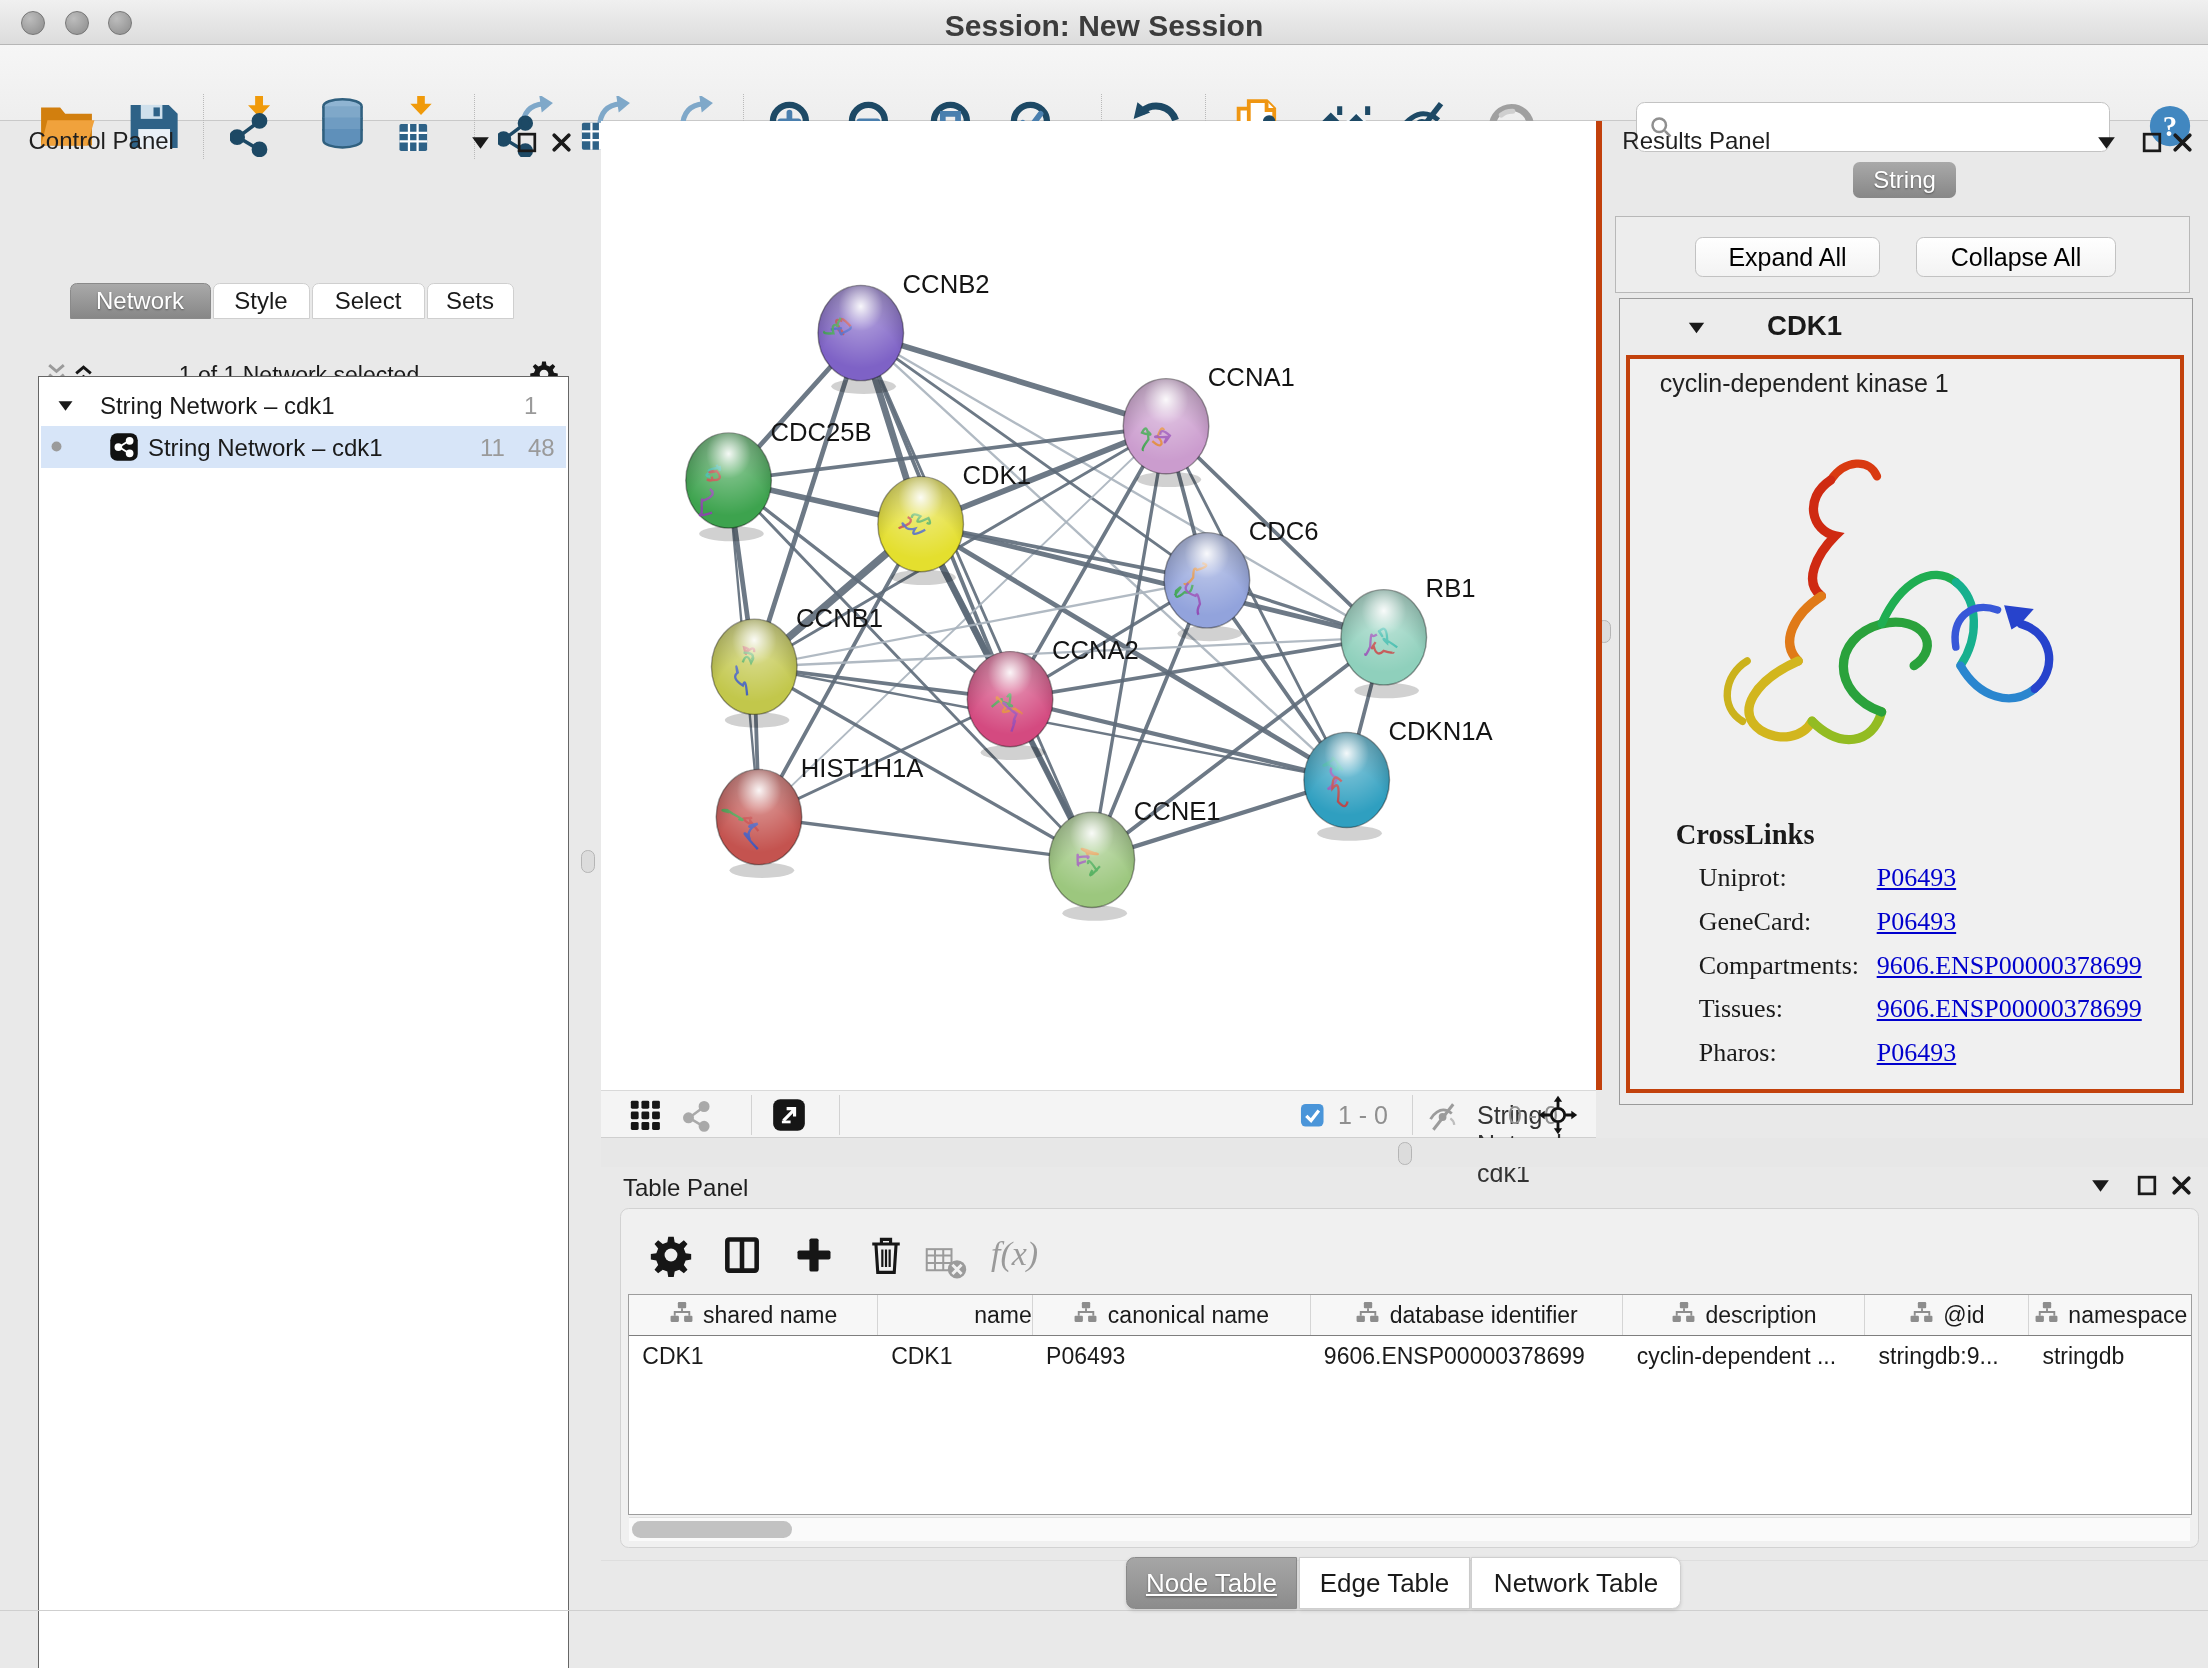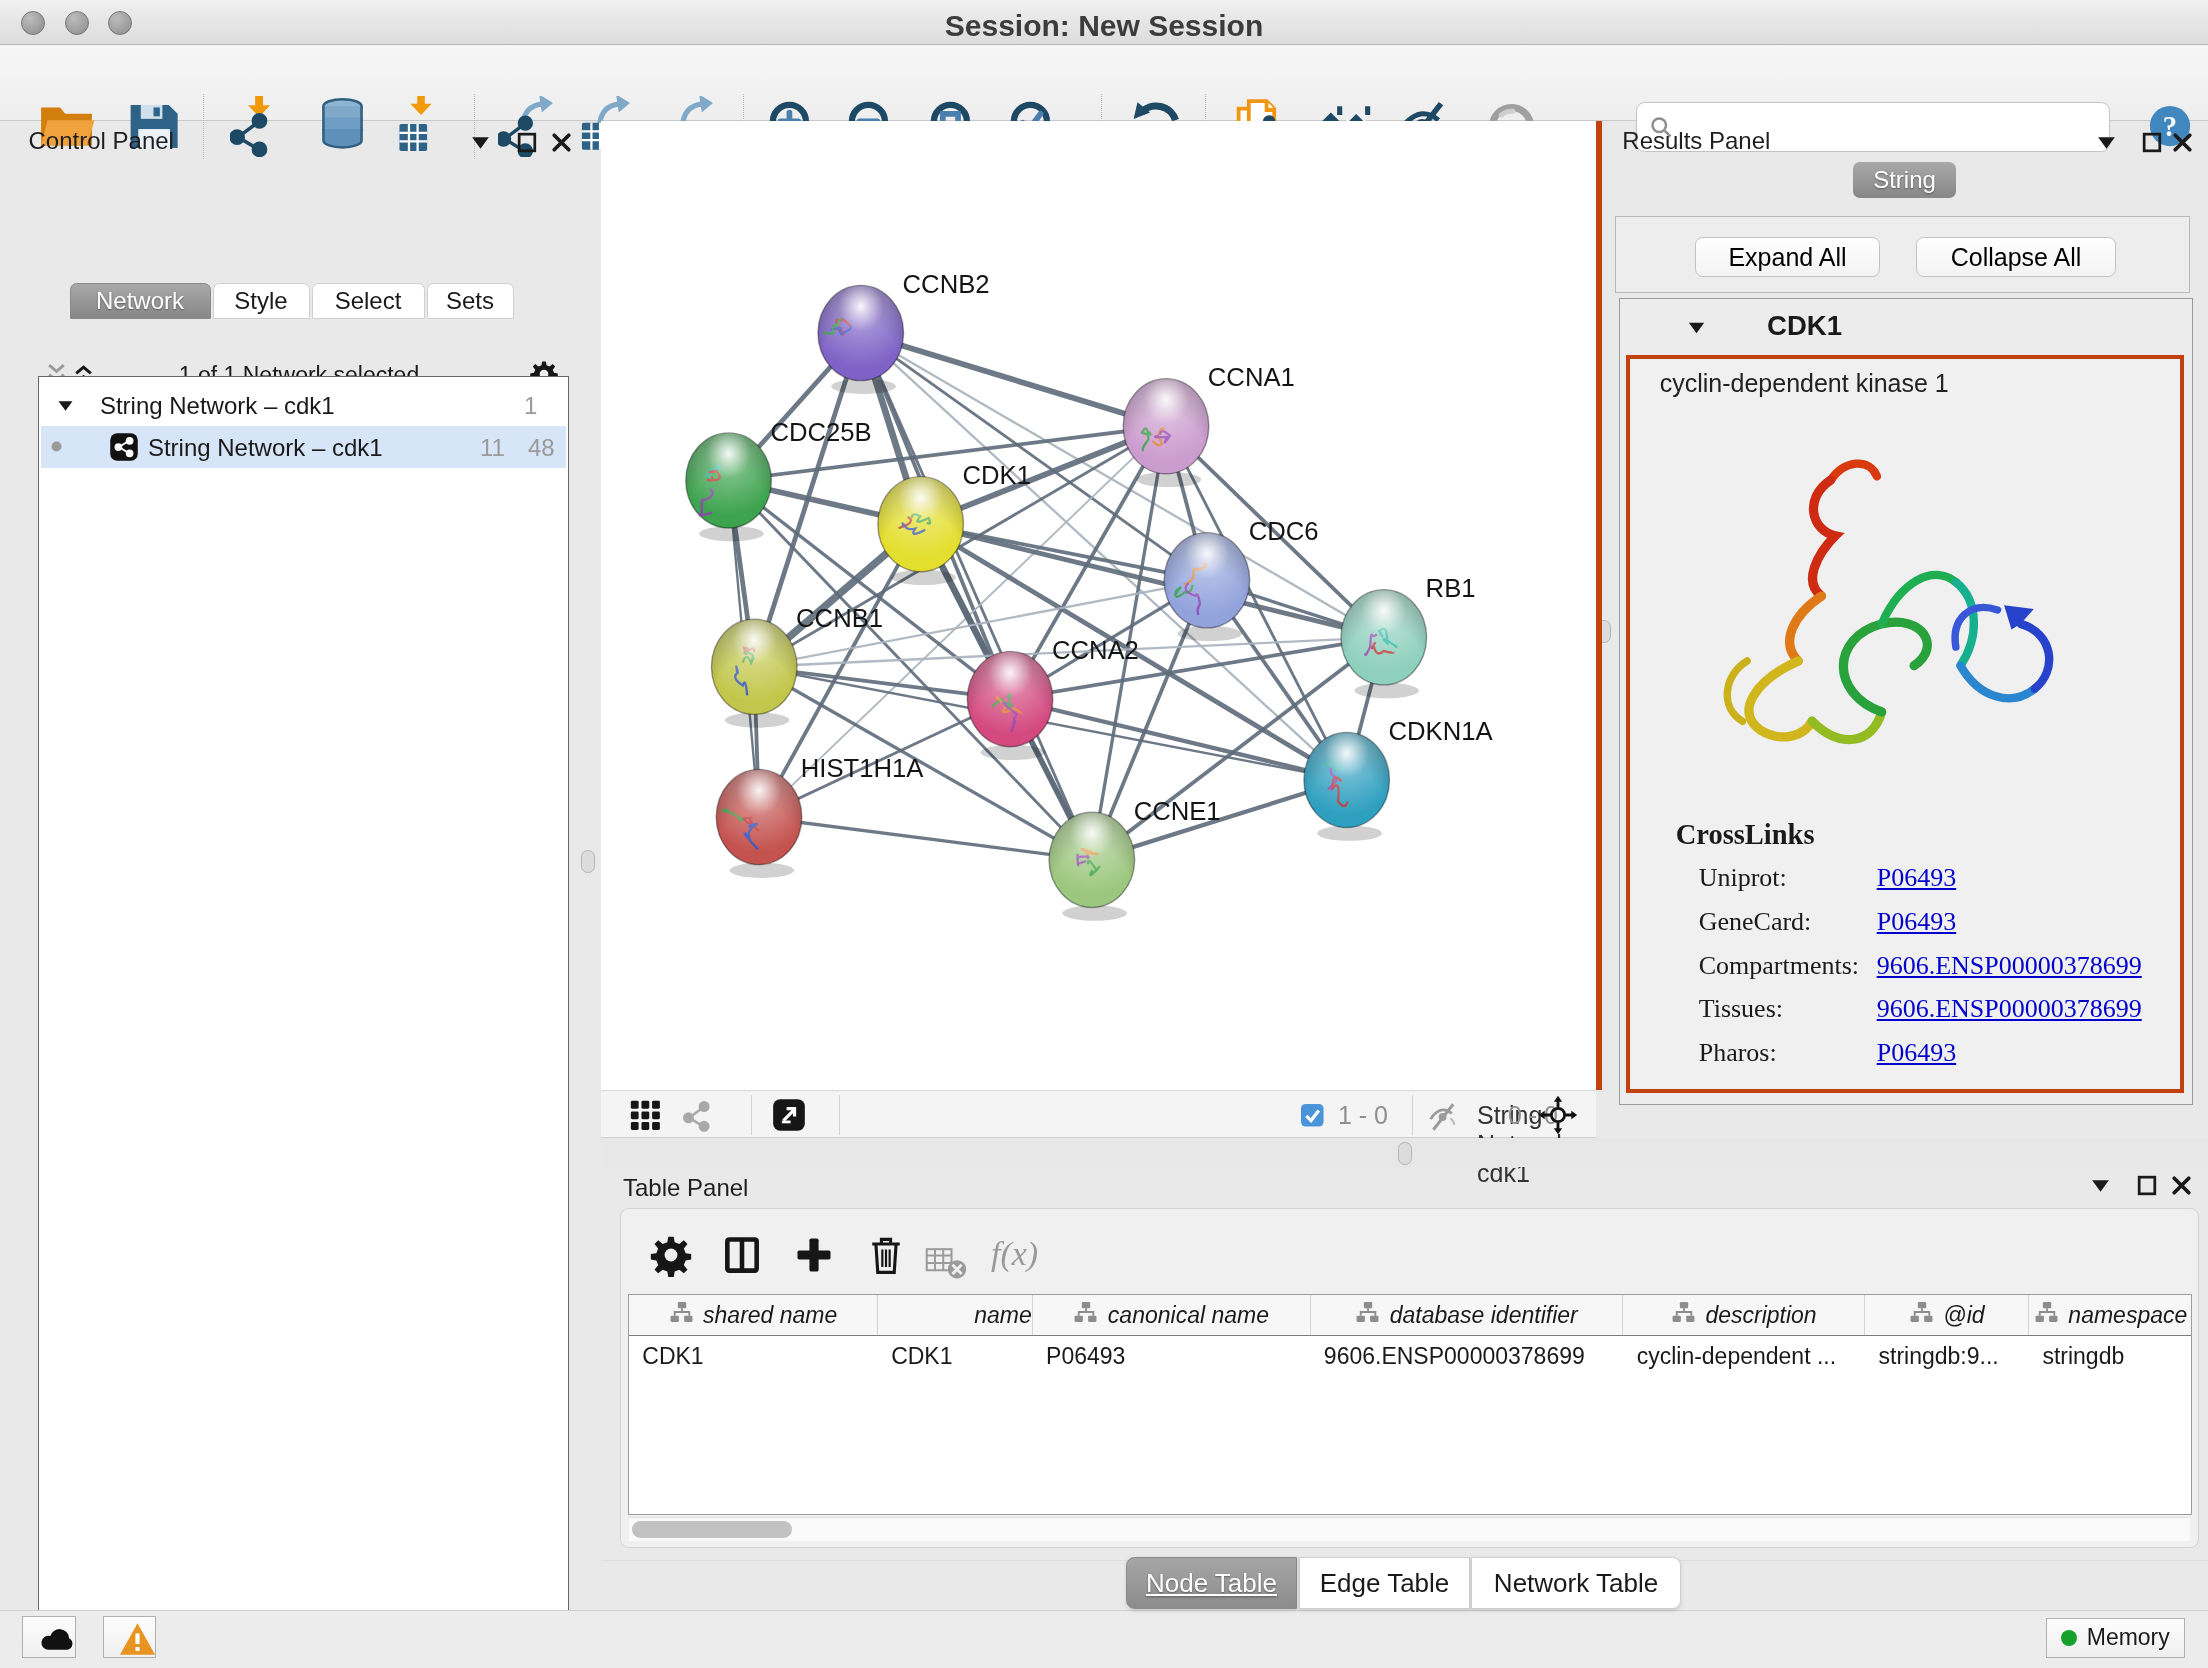--- a/index.html
+++ b/index.html
@@ -78,21 +78,21 @@
   .clrow a{position:absolute;left:178px;color:#0000cd;text-decoration:underline;cursor:pointer;}
   
   #tpanel-title{position:absolute;left:623px;top:1174px;font-size:24px;}
   #tbox{position:absolute;left:620px;top:1208px;width:1579px;height:340px;background:#f0f0f0;
     border:1px solid #d2d2d2;border-radius:8.6px;box-sizing:border-box;}
   .tpic{position:absolute;top:1233px;width:44px;height:44px;}
   .tpic svg{width:100%;height:100%;}
   #tbl{position:absolute;left:628px;top:1294px;width:1564px;height:221px;background:#fff;
     border:1px solid #9d9d9d;box-sizing:border-box;overflow:hidden;}
   #tblhead{position:absolute;left:0;top:0;height:41px;width:1564px;background:#f7f7f7;
-    border-bottom:1.9px solid #7e7e7e;box-sizing:border-box;display:flex;font-style:italic;}
+    border-bottom:1.9px solid #7e7e7e;box-sizing:border-box;display:flex;}
   .thcell{height:100%;box-sizing:border-box;border-right:1px solid #d5d5d5;display:flex;
     align-items:center;justify-content:center;gap:9.5px;font-size:23px;overflow:hidden;white-space:nowrap;}
   .thcell svg{width:25px;height:25px;flex:none;}
   #tblrow{position:absolute;left:0;top:41px;height:40px;width:1564px;display:flex;}
   .tdcell{height:100%;box-sizing:border-box;padding-left:13.3px;display:flex;align-items:center;
     font-size:23px;overflow:hidden;white-space:nowrap;}
   #hscroll{position:absolute;left:629px;top:1517px;width:1561px;height:23px;background:#fafafa;
     border-top:1px solid #e0e0e0;}
   #hthumb{position:absolute;left:2.9px;top:2.9px;width:160px;height:17px;border-radius:8.6px;background:#c2c2c2;}
   
@@ -821,34 +821,18 @@
       </div>
   </div>
   <div id="hscroll">
     <div id="hthumb"></div>
   </div>
   <div class="hline" style="left:601px;top:1560px;width:1607px;background:#dedede"></div>
   <div id="bottom-tabs"></div>
 
   <div class="hline" style="left:0;top:1610px;width:2208px;background:#cfcfcf"></div>
 
-  <div id="statusbar">
-    <div class="sbtn" style="left:22px;width:54px">
-      <span><svg viewBox="0 0 48 48" style="width: 100%; height: 100%; display: block;">
-            <path d="M14 37a8.5 8.5 0 1 1 2-16.7A11.5 11.5 0 0 1 38.5 23 7.5 7.5 0 0 1 36.5 37z" fill="#111"></path>
-          </svg></span></div>
-    <div class="sbtn" style="left:103px;width:53px">
-      <span><svg viewBox="0 0 48 48" style="width: 100%; height: 100%; display: block;">
-            <path d="M24 5l21 38H3z" fill="#e89420"></path>
-            <rect x="21.5" y="17" width="5" height="13" rx="1" fill="#fff"></rect>
-            <rect x="21.5" y="33.5" width="5" height="5" rx="1" fill="#fff"></rect>
-          </svg></span></div>
-    <div id="membtn">
-      <span id="memdot"></span>
-      <span>Memory</span>
-    </div>
-  </div>
 
 <div class="btab sel" style="left: 1126px; width: 171px; text-decoration: underline;">Node Table</div>
     <div class="btab" style="left: 1299px; width: 171px;">Edge Table</div>
     <div class="btab last" style="left: 1471px; width: 210px;">Network Table</div>
   </div>
 
 
 </body></html>

